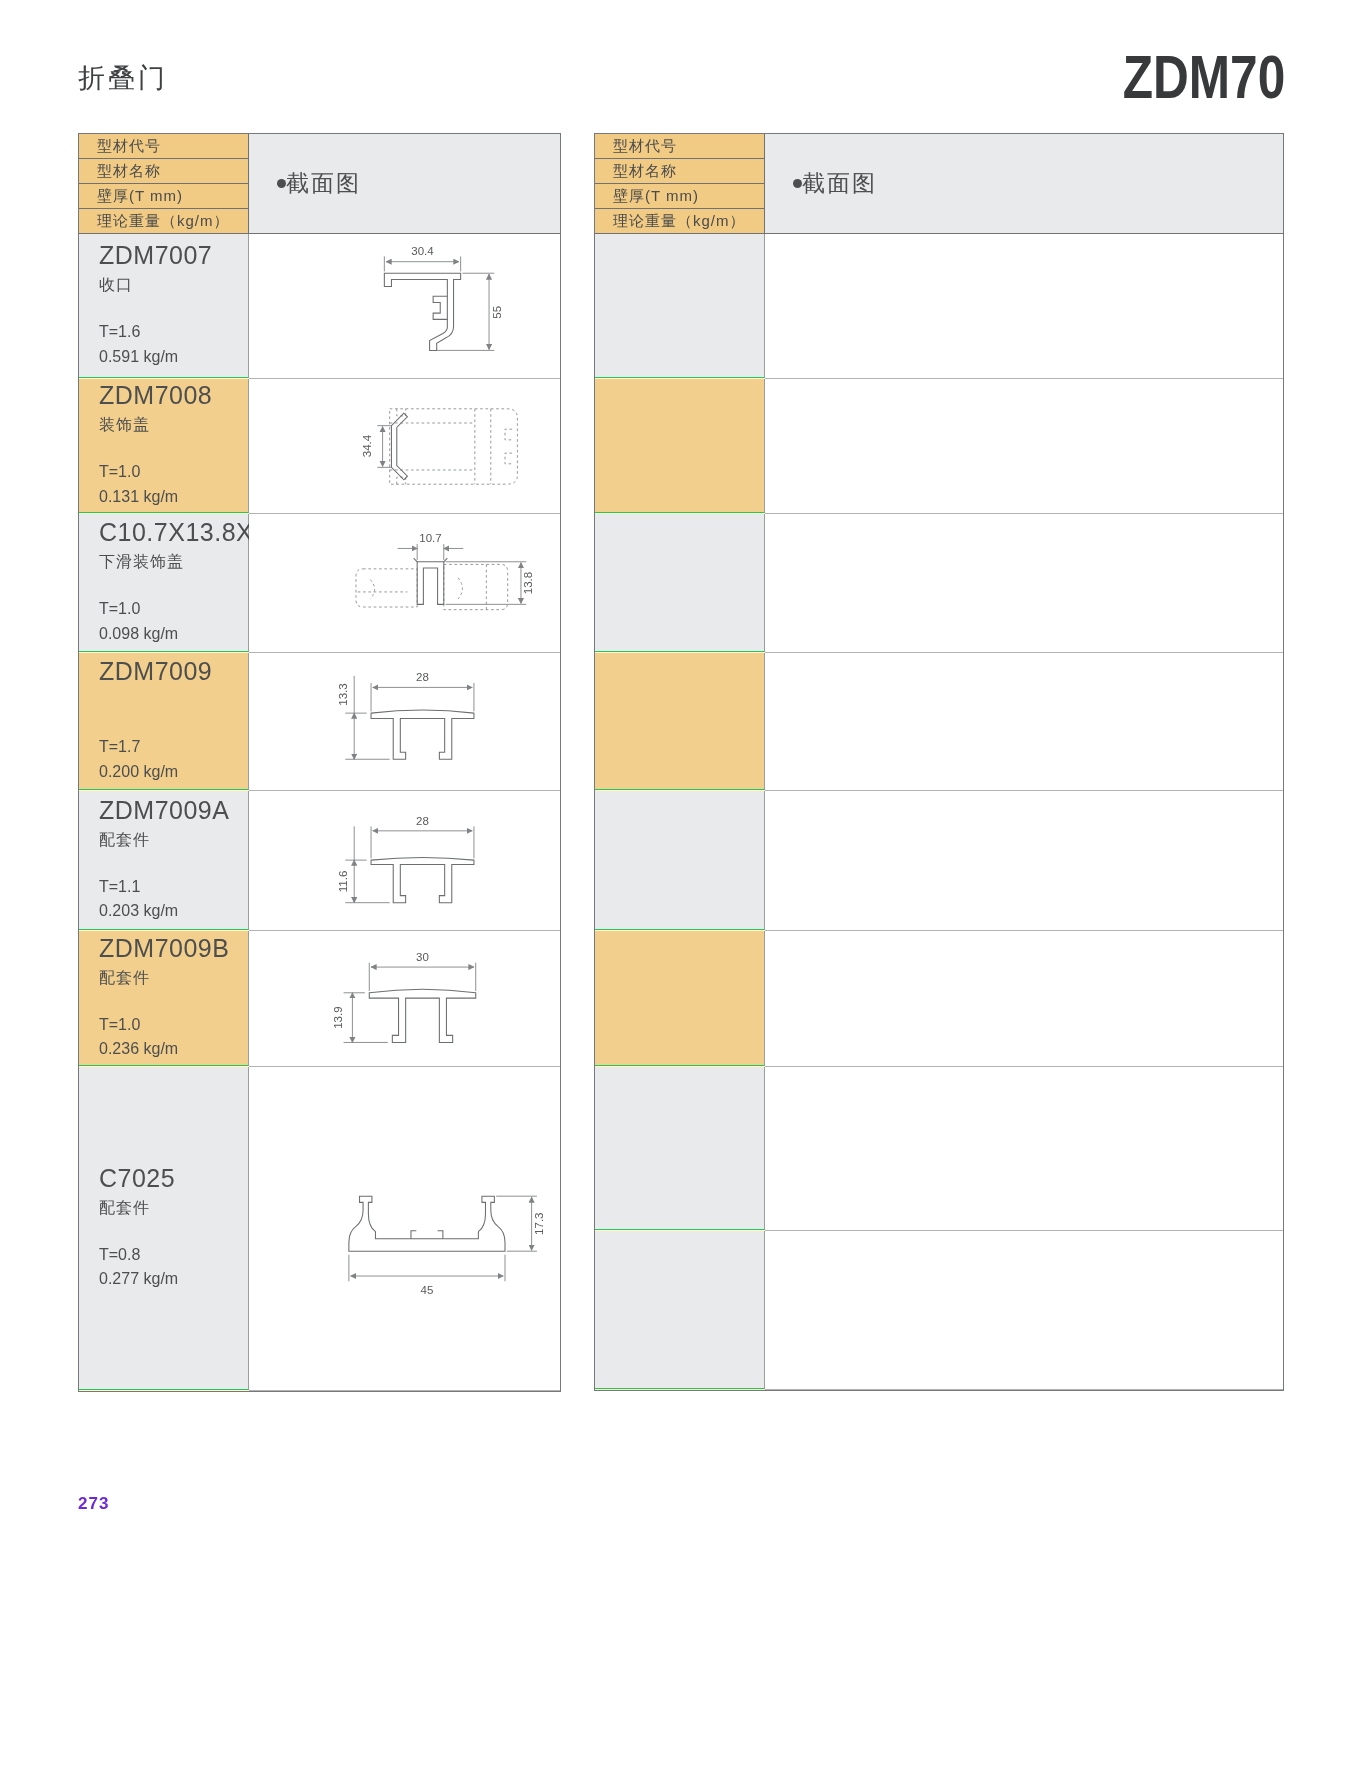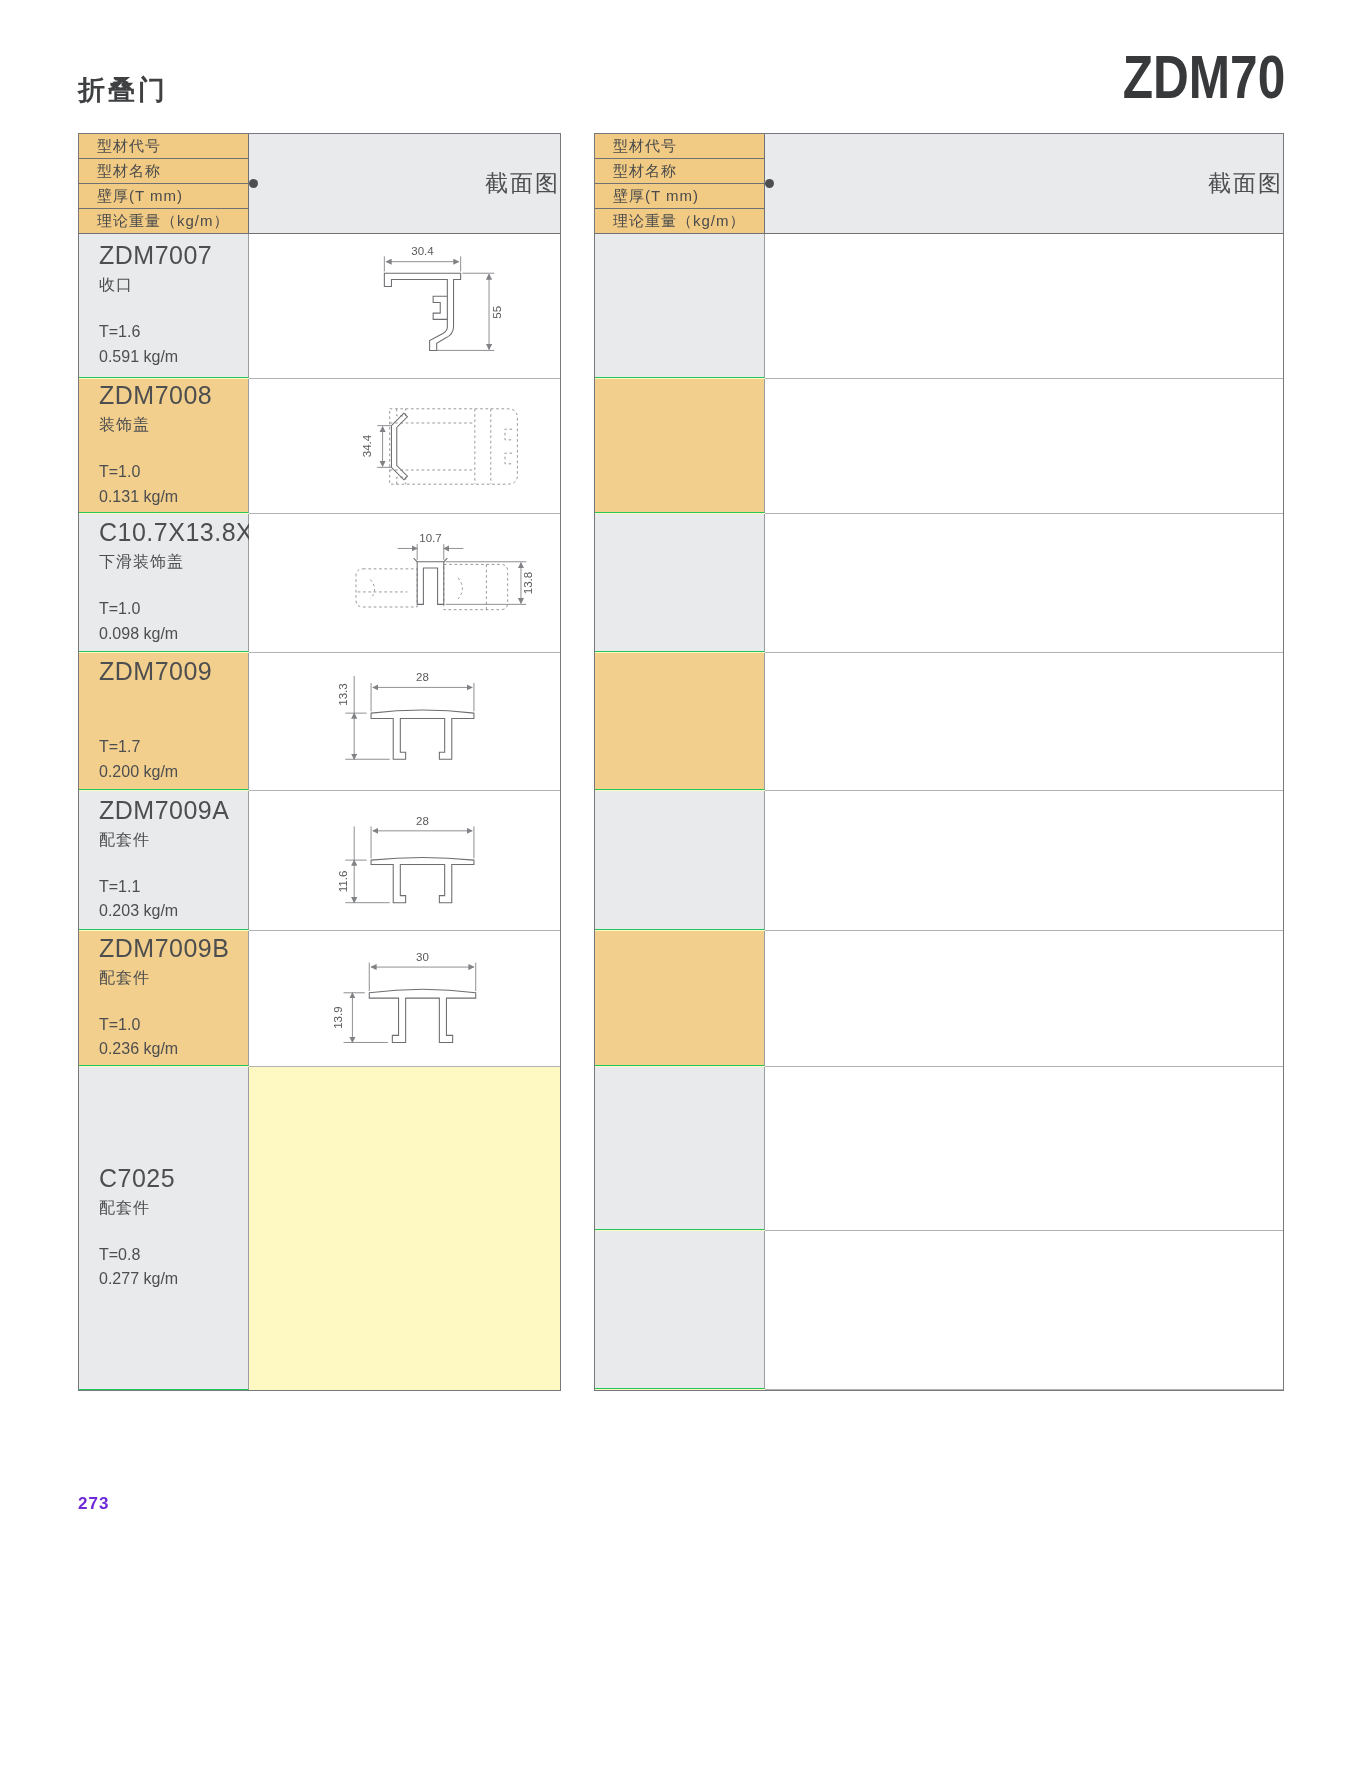--- a/index.html
+++ b/index.html
@@ -5,40 +5,40 @@
   html,body{margin:0;padding:0;background:#ffffff;}
   body{
     width:1359px;height:1772px;position:relative;
     font-family:"Liberation Sans","DejaVu Sans",sans-serif;
     color:#414042;
   }
   .page{position:absolute;inset:0;background:#fff;}
 
   
   .topbar{position:absolute;top:46px;left:78px;right:74px;display:flex;justify-content:space-between;align-items:flex-start;}
-  .category{font-size:27px;font-weight:700;letter-spacing:3px;margin-top:26px;color:#3f4042;}
+  .category{font-size:27px;font-weight:400;letter-spacing:3px;margin-top:14px;color:#3f4042;}
   .series{font-size:62px;font-weight:800;letter-spacing:0px;color:#38393b;
           transform:scaleX(.8);transform-origin:100% 0;line-height:1;}
 
   
   .tables{position:absolute;top:133px;left:78px;display:flex;gap:33px;align-items:flex-start;}
   .ptable{display:grid;border:1px solid #77787b;background:#fef9c3;}
   .ptable.left{grid-template-columns:170px 311px;}
   .ptable.right{grid-template-columns:170px 518px;}
 
   .hcell{
     grid-column:1;height:24px;background:#f1ca83;
     border-bottom:1px solid #707175;border-right:1px solid #707175;
     display:flex;align-items:center;padding-left:18px;
     font-size:15px;color:#4a4b4d;letter-spacing:1px;
   }
   .hsection{
     grid-column:2;grid-row:1/5;background:#e9eaeb;border-bottom:1px solid #707175;
-    display:flex;align-items:center;justify-content:space-between;gap:9px;
-    font-size:23px;color:#4d4e50;letter-spacing:2px;
+    display:flex;align-items:center;justify-content:flex-start;
+    font-size:23px;color:#4d4e50;letter-spacing:2px;padding-left:28px;
   }
   .dot{width:9px;height:9px;border-radius:50%;background:#4d4e50;flex:0 0 auto;}
 
   .info{
     grid-column:1;border-right:1px solid #9b9da0;border-bottom:1px solid #22c55e;
     display:flex;flex-direction:column;justify-content:center;
     padding-left:20px;box-sizing:border-box;
   }
   .info.gray{background:#e9eaeb;}
   .info.yellow{background:#f2cf8c;}
@@ -268,20 +268,43 @@
         </svg>
       </div>
 
       <div class="info gray r325">
         <div class="code">C7025</div>
         <div class="pname">配套件</div>
         <div class="specs">
           <div>T=0.8</div>
           <div>0.277 kg/m</div>
         </div>
+      </div>
+      <div class="diagram r325">
+        <svg width="310" height="322" viewBox="0 0 310 322">
+          <defs>
+              <marker id="ar6" viewBox="0 0 10 10" refX="9" refY="5" markerWidth="7" markerHeight="7" orient="auto-start-reverse">
+                <path d="M0,0 L10,5 L0,10 Z" fill="#808285"></path>
+              </marker>
+            </defs>
+          <g transform="translate(0,-28)">
+            <g>
+              <path class="ol" d="M72,214 V204 Q72,192 80,186 Q88,180 88,168 V159 H84 V152 H98 V159 H94 V172 Q94,186 102,192 V200 H218 V192 Q226,186 226,172 V159 H222 V152 H236 V159 H232 V168 Q232,180 240,186 Q248,192 248,204 V214 Z"></path>
+              <path class="ol" d="M142,200 V191 H148 M178,200 V191 H172"></path>
+            </g>
+            <g>
+              <path class="dl" d="M72,218 V248 M248,218 V248"></path>
+              <line class="dl" x1="74" y1="242" x2="246" y2="242" marker-start="url(#ar6)" marker-end="url(#ar6)"></line>
+              <text x="160" y="262" text-anchor="middle">45</text>
+              <path class="dl" d="M238,152 H284 M250,214 H284"></path>
+              <line class="dl" x1="278" y1="153" x2="278" y2="213" marker-start="url(#ar6)" marker-end="url(#ar6)"></line>
+              <text transform="rotate(-90 291,183)" x="291" y="183" text-anchor="middle">17.3</text>
+            </g>
+          </g>
+        </svg>
       </div>
     </section>
 
     <section class="ptable right">
       <div class="hcell">型材代号</div>
       <div class="hcell">型材名称</div>
       <div class="hcell">壁厚(T mm)</div>
       <div class="hcell">理论重量（kg/m）</div>
       <div class="hsection">
         <span class="dot"></span>

